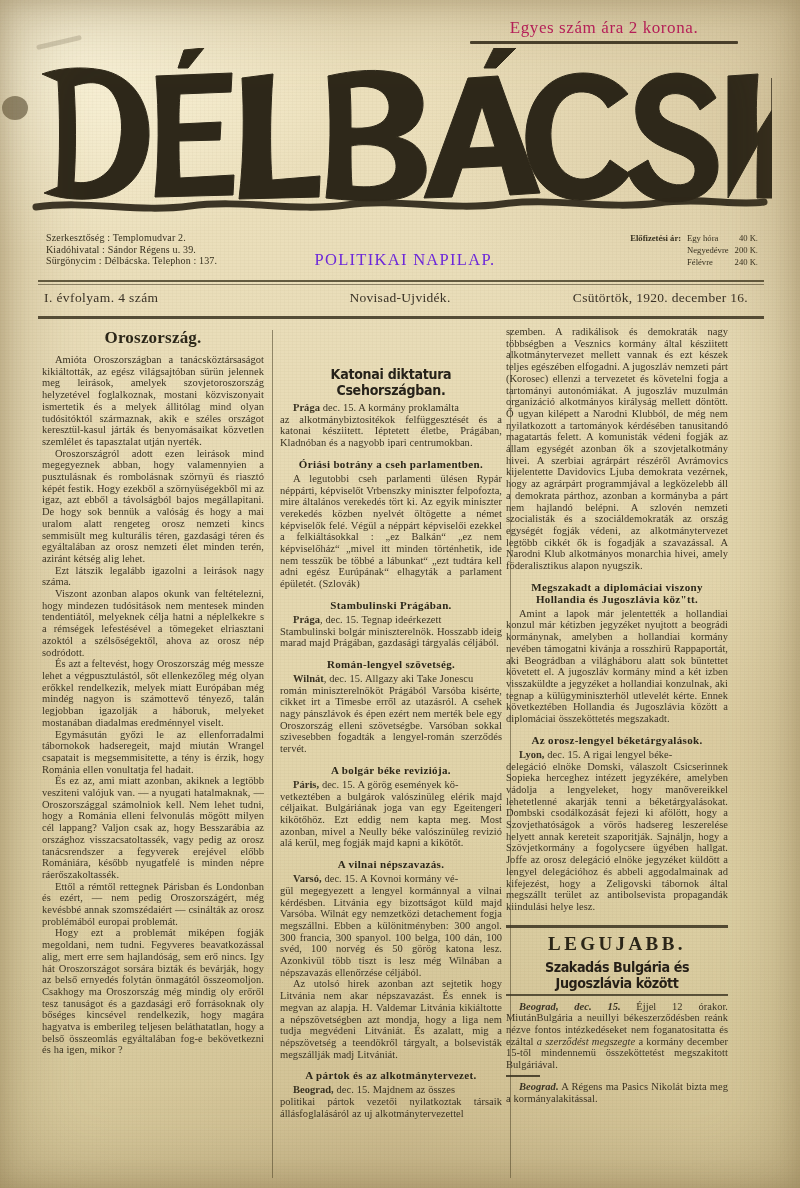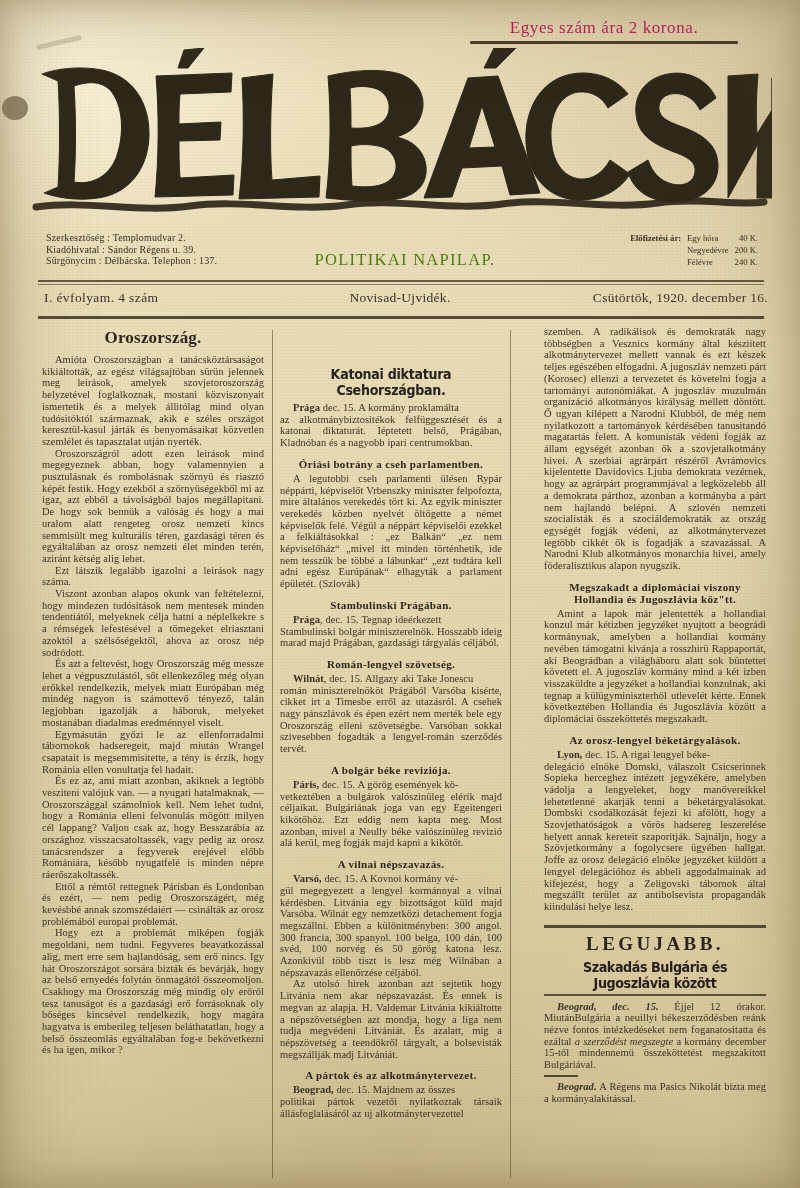--- a/index.html
+++ b/index.html
@@ -46,43 +46,43 @@
 
   
   .masthead{position:absolute;left:0;top:48px;width:744px;height:165px;}
   .masthead svg{display:block;width:744px;height:165px;}
 
   
   .imprint{position:absolute;left:0;top:232px;width:744px;height:48px;}
   .impleft{position:absolute;left:18px;top:0;font-size:10px;line-height:11.6px;color:#36301f;letter-spacing:.15px;}
   .nap{
     position:absolute;left:262px;top:18px;width:230px;text-align:center;
-    font-size:16.5px;letter-spacing:1.3px;color:#4d7c0f;
+    font-size:16.5px;letter-spacing:1.3px;color:#6d28d9;
   }
   .impright{position:absolute;right:14px;top:1px;font-size:8.6px;line-height:11.8px;color:#36301f;}
   .impright table{border-collapse:collapse;}
   .impright td{padding:0 0 0 6px;font-size:8.6px;line-height:11.8px;white-space:nowrap;}
   .impright td.lbl{font-weight:700;padding-left:0;}
   .impright td.num{text-align:right;}
   .rule-thin{position:absolute;left:10px;top:280px;width:726px;height:2px;background:#413922;opacity:.80;}
   .rule-thin.b2{top:284px;height:1px;opacity:.55;}
 
   
   .issue{position:absolute;left:0;top:290px;width:744px;height:26px;}
   .issue .l{position:absolute;left:16px;top:0;font-size:13.5px;letter-spacing:.4px;}
   .issue .c{position:absolute;left:0;top:0;width:744px;text-align:center;font-size:13.5px;letter-spacing:.3px;}
-  .issue .r{position:absolute;right:4px;top:0;font-size:13.5px;letter-spacing:.3px;}
+  .issue .r{position:absolute;right:24px;top:0;font-size:13.5px;letter-spacing:.3px;}
   .rule-heavy{position:absolute;left:10px;top:316px;width:726px;height:3px;background:#3a3320;opacity:.85;}
 
   
   .cols{position:absolute;left:10px;top:326px;width:726px;height:858px;}
   .col{position:absolute;top:0;width:222px;height:858px;overflow:hidden;}
   .col.c1{left:4px;}
   .col.c2{left:242px;margin-top:39px;}
-  .col.c3{left:506px;}
+  .col.c3{left:468px;}
   .coldiv{position:absolute;top:4px;width:1px;height:848px;background:#4a4128;opacity:.55;}
   .coldiv.d1{left:234px;}
   .coldiv.d2{left:472px;}
 
   
   .h1{
     text-align:center;font-size:17px;font-weight:700;letter-spacing:.2px;
     margin:2px 0 6px 0;color:#2c2719;
   }
   .h2{
@@ -226,21 +226,21 @@
         <p class="b">Ettől a rémtől rettegnek Párisban és Londonban és ezért, — nem pedig Oroszországért, még kevésbbé annak szomszédaiért — csinálták az orosz problémából europai problemát.</p>
         <p class="b">Hogy ezt a problemát miképen fogják megoldani, nem tudni. Fegyveres beavatkozással alig, mert erre sem hajlandóság, sem erő nincs. Igy hát Oroszországot sorsára bizták és bevárják, hogy az belső ernyedés folytán önmagától összeomoljon. Csakhogy ma Oroszország még mindig oly erőről tesz tanuságot és a gazdasági erő forrásoknak oly bőséges kincsével rendelkezik, hogy magára hagyatva is emberileg teljesen beláthatatlan, hogy a belső összeomlás egyáltalában fog-e bekövetkezni és ha igen, mikor ?</p>
       </div>
 
       <div class="col c2">
         <div class="h-black">Katonai diktatura Csehországban.</div>
 
         <p class="b">
           <b>Prága</b><span> dec. 15. A kormány proklamálta</span>
         </p>
-        <p class="b noind">az alkotmánybiztositékok felfüggesztését és a katonai diktaturát. Iéptetett belső, Prágában, Kladnóban és a nagyobb ipari centrumokban.</p>
+        <p class="b noind">az alkotmánybiztositékok felfüggesztését és a katonai késziitett. Iéptetett életbe, Prágában, Kladnóban és a nagyobb ipari centrumokban.</p>
 
         <div class="h2">Óriási botrány a cseh parlamentben.</div>
         <p class="b">A legutobbi cseh parlamenti ülésen Rypár néppárti, képviselőt Vrbenszky miniszter felpofozta, mire általános verekedés tört ki. Az egyik miniszter verekedés közben nyelvét öltögette a német képviselők felé. Végül a néppárt képviselői ezekkel a felkiáltásokkal : „ez Balkán“  „ez nem képviselőház“  „mivel itt minden történhetik, ide nem tesszük be többé a lábunkat“  „ezt tudtára kell adni egész Eurúpának“ elhagyták a parlament épületét.                     (Szlovák)</p>
 
         <div class="h2">Stambulinski Prágában.</div>
         <p class="b">
           <b>Prága</b><span>, dec. 15. Tegnap ideérkezett</span>
         </p>
         <p class="b noind">Stambulinski bolgár miniszterelnök. Hosszabb ideig marad majd Prágában, gazdasági tárgyalás céljából.</p>
 

